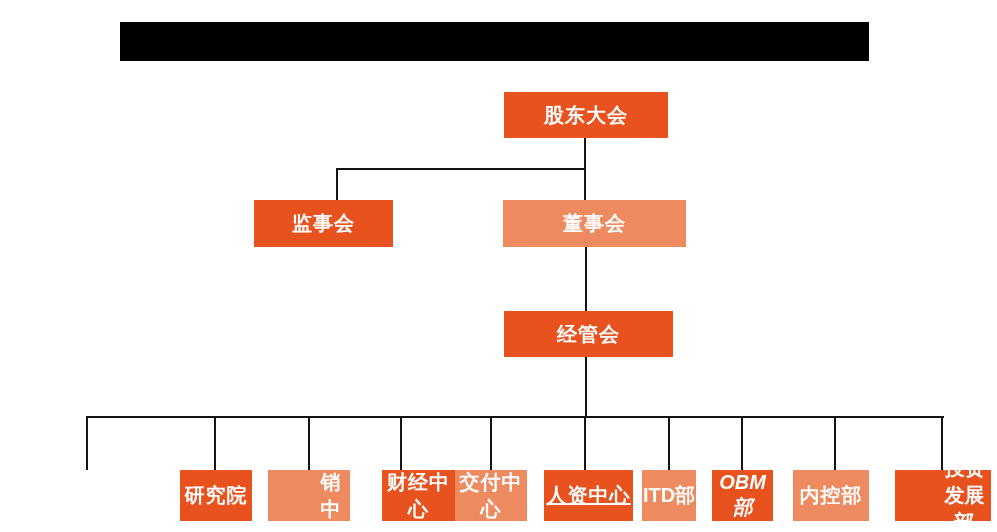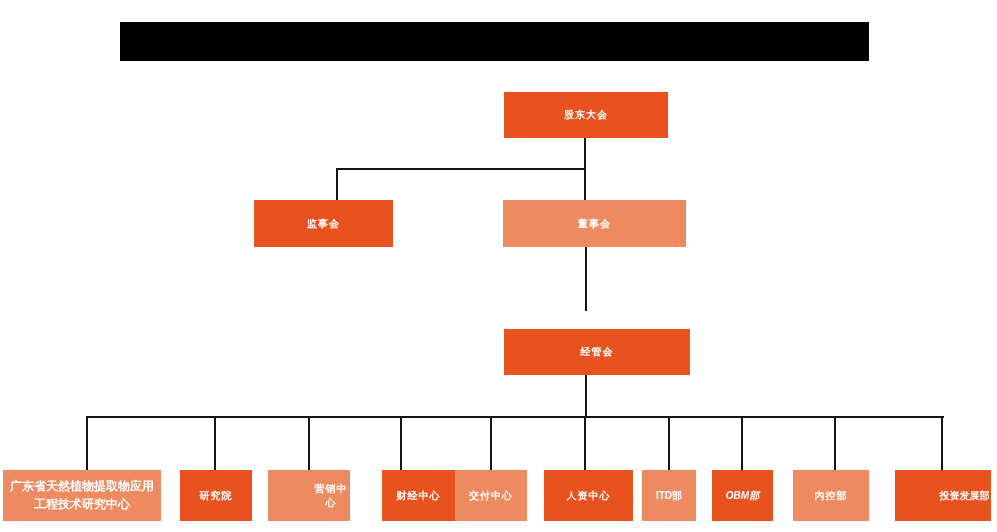--- a/index.html
+++ b/index.html
@@ -14,41 +14,41 @@
     position:relative;width:997px;height:532px;background:var(--bg);
     overflow:hidden;margin:0 auto;
     font-family:"Liberation Sans","DejaVu Sans",sans-serif;
   }
   .redacted-bar{
     position:absolute;left:120px;top:22px;width:749px;height:39px;
     background:var(--redacted);
   }
   .node{
     position:absolute;display:flex;align-items:center;justify-content:center;
-    color:#fff;font-weight:bold;font-size:10px;text-align:center;
+    color:#fff;font-weight:bold;font-size:20px;text-align:center;
     letter-spacing:1px;box-sizing:border-box;
   }
   .dark{background:var(--primary);}
   .light{background:var(--secondary);}
   .line{position:absolute;background:var(--line);}
 
   
   .n-root {left:504px;top:92px;width:164px;height:46px;}
   .n-sup  {left:254px;top:200px;width:139px;height:47px;}
   .n-board{left:503px;top:200px;width:183px;height:47px;}
-  .n-mgmt {left:504px;top:329px;width:186px;height:46px;}
+  .n-mgmt {left:504px;top:311px;width:169px;height:46px;}
 
   
   .child{top:470px;height:51px;}
   .c0{left:3px;width:158px;font-size:12px;line-height:1.45;letter-spacing:0;padding:2px 5px;}
   .c1{left:180px;width:72px;}
   .c2{left:268px;width:82px;padding-left:44px;}
   .c3{left:382px;width:73px;}
   .c4{left:455px;width:72px;}
-  .c5{left:544px;width:89px;}
+  .c5{left:544px;width:89px;text-decoration:underline;}
   .c6{left:642px;width:54px;letter-spacing:0;}
   .c7{left:712px;width:61px;letter-spacing:0;font-style:italic;}
   .c8{left:793px;width:76px;}
   .c9{left:895px;width:96px;letter-spacing:0;padding-left:43px;}
 
   
   .v-root  {left:584px;top:138px;width:2px;height:62px;}
   .h-lvl2  {left:336px;top:168px;width:250px;height:2px;}
   .v-sup   {left:336px;top:168px;width:2px;height:32px;}
   .v-board {left:585px;top:247px;width:2px;height:64px;}
@@ -80,21 +80,20 @@
   <div class="line drop d6"></div>
   <div class="line drop d7"></div>
   <div class="line drop d8"></div>
   <div class="line drop d9"></div>
 
   <div class="node dark n-root">股东大会</div>
   <div class="node dark n-sup">监事会</div>
   <div class="node light n-board">董事会</div>
   <div class="node dark n-mgmt">经管会</div>
 
-  <div class="node light child c0">广东省天然植物提取物应用工程技术研究中心</div>
   <div class="node dark child c1">研究院</div>
   <div class="node light child c2">营销中心</div>
   <div class="node dark child c3">财经中心</div>
   <div class="node light child c4">交付中心</div>
   <div class="node dark child c5">人资中心</div>
   <div class="node light child c6">ITD部</div>
   <div class="node dark child c7">OBM部</div>
   <div class="node light child c8">内控部</div>
   <div class="node dark child c9">投资发展部</div>
 

